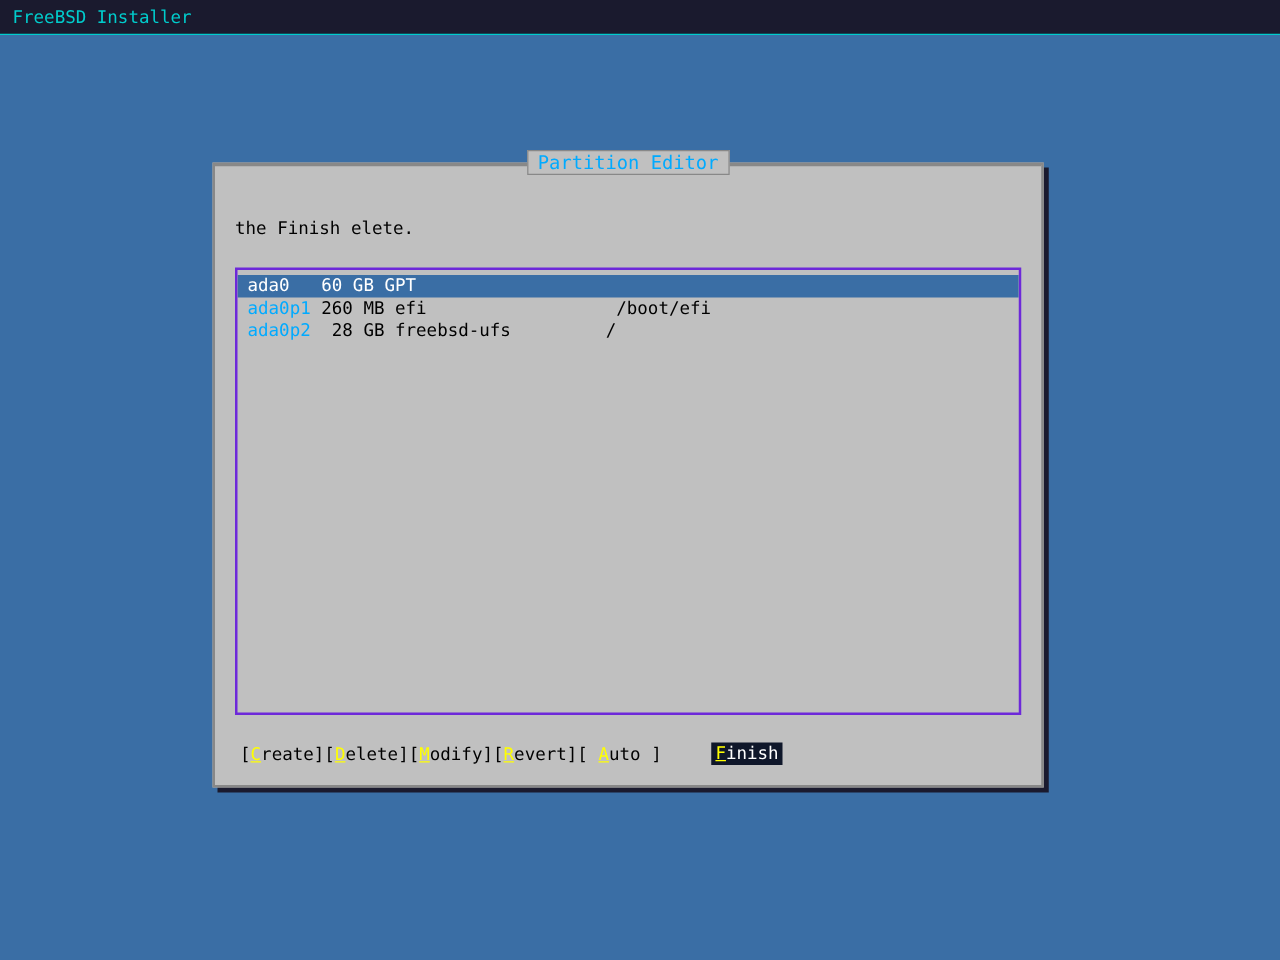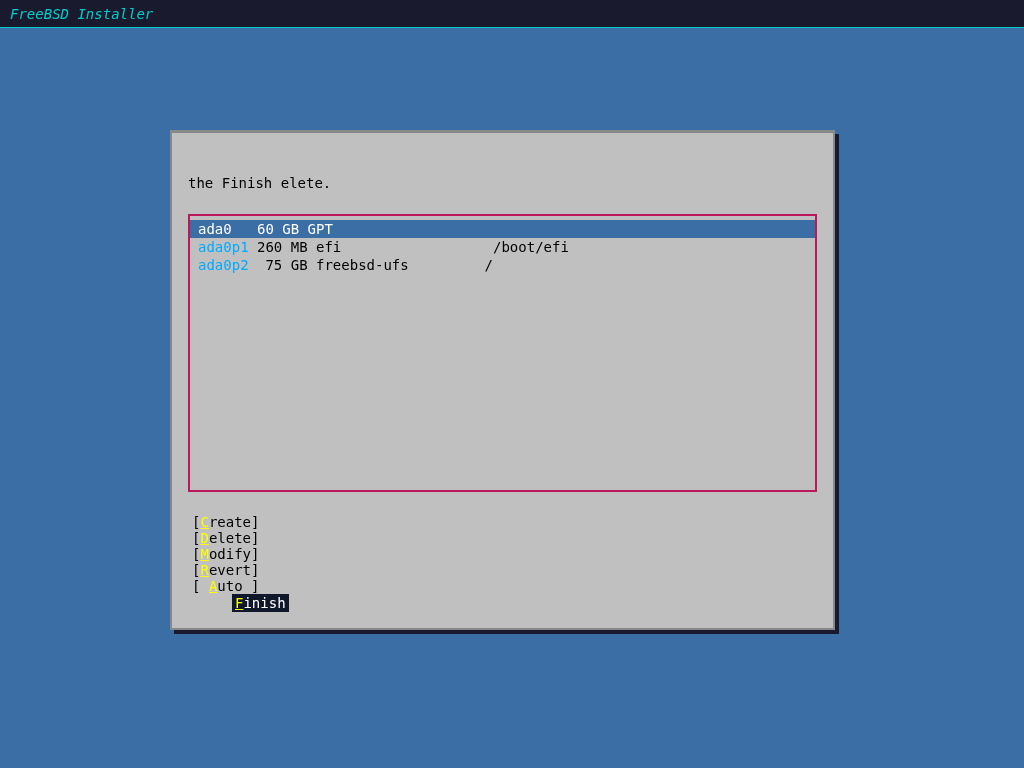--- a/index.html
+++ b/index.html
@@ -22,21 +22,20 @@
       border-bottom: 1px solid #00cccc;
       display: flex;
       align-items: center;
       padding-left: 10px;
     }
 
     #top-bar-title {
       color: #00cccc;
       font-family: monospace;
       font-size: 14px;
-      font-style: italic;
     }
 
     
     #dialog {
       position: absolute;
       top: 130px;
       left: 170px;
       width: 665px;
       height: 500px;
       background-color: #c0c0c0;
@@ -80,21 +79,21 @@
     #description {
       color: #000;
       font-family: monospace;
       font-size: 14px;
       line-height: 1.5;
       margin-bottom: 20px;
     }
 
     
     #partition-box {
-      border: 2px solid #be185d;
+      border: 2px solid #6d28d9;
       background-color: #c0c0c0;
       flex: 1;
       margin-bottom: 16px;
       padding: 4px 0;
       overflow: hidden;
     }
 
     .partition-row {
       display: block;
       padding: 1px 8px;
@@ -114,22 +113,22 @@
       color: #00aaff;
     }
 
     .partition-row.selected .dev-name {
       color: #fff;
     }
 
     
     #buttons-bar {
       display: flex;
-      flex-direction: column;
-      align-items: flex-start;
+      flex-direction: row;
+      align-items: flex-end;
       gap: 0;
       padding: 6px 4px;
       font-family: monospace;
       font-size: 14px;
       color: #000;
     }
 
     .btn-item {
       color: #000;
       font-family: monospace;
@@ -165,33 +164,34 @@
     }
   </style>
 </head>
 <body>
 
 <div id="top-bar">
   <span id="top-bar-title">FreeBSD Installer</span>
 </div>
 
 <div id="dialog">
+  <div id="dialog-titlebar">Partition Editor</div>
 
   <div id="dialog-content">
 
     <div id="description">
       <br>
       <span>the Finish elete.</span>
     </div>
 
     <div id="partition-box">
 
     <div class="partition-row selected"><span class="dev-name">ada0</span><span>   60 GB GPT</span></div>
         <div class="partition-row"><span class="dev-name">ada0p1</span><span> 260 MB efi                  /boot/efi</span></div>
-        <div class="partition-row"><span class="dev-name">ada0p2</span><span>  75 GB freebsd-ufs         /</span></div>
+        <div class="partition-row"><span class="dev-name">ada0p2</span><span>  28 GB freebsd-ufs         /</span></div>
       </div>
 
     <div id="buttons-bar">
 
     <span class="btn-item"><span class="bracket">[</span><span class="hotkey">C</span><span>reate</span><span class="bracket">]</span></span>
         <span class="btn-separator"> </span>
         <span class="btn-item"><span class="bracket">[</span><span class="hotkey">D</span><span>elete</span><span class="bracket">]</span></span>
         <span class="btn-separator"> </span>
         <span class="btn-item"><span class="bracket">[</span><span class="hotkey">M</span><span>odify</span><span class="bracket">]</span></span>
         <span class="btn-separator"> </span>

